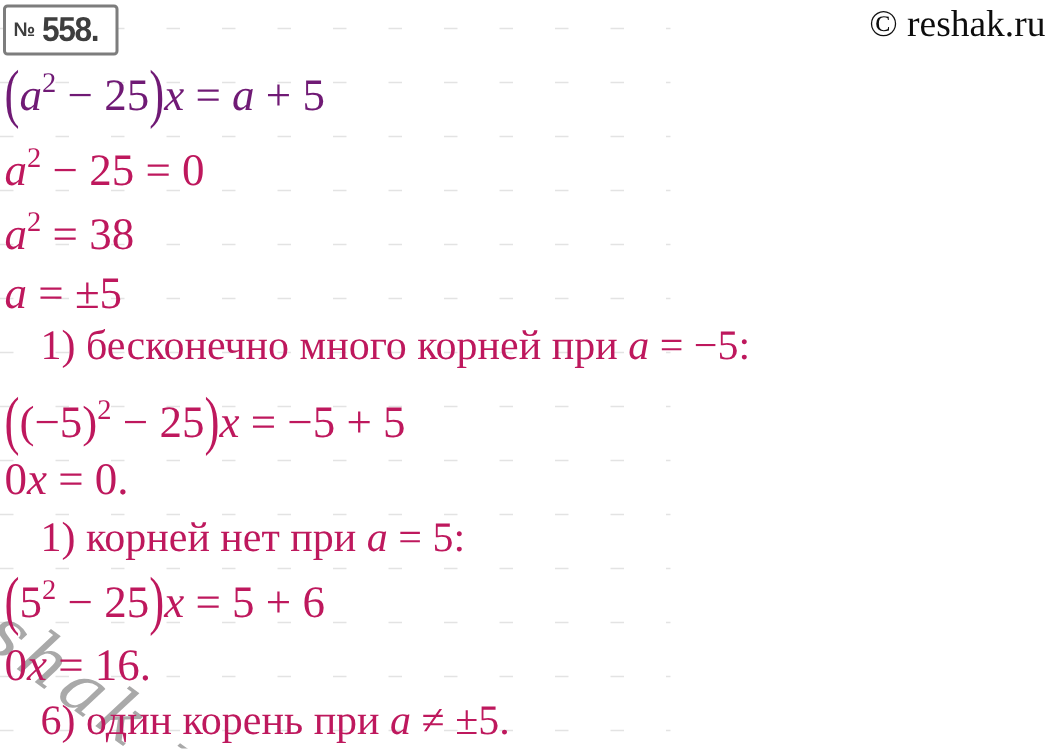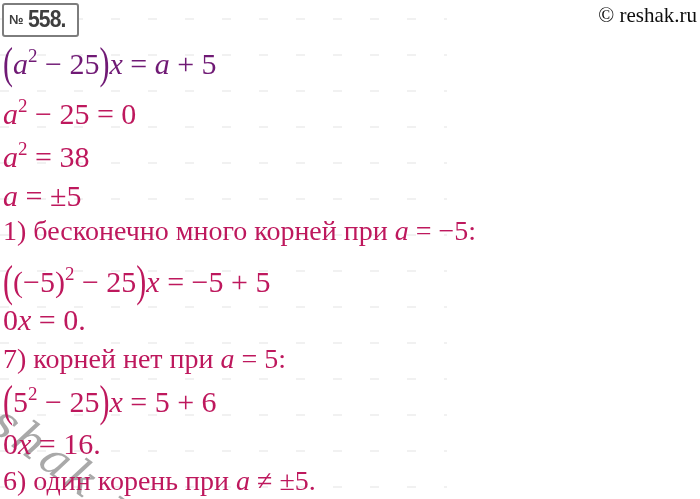--- a/index.html
+++ b/index.html
@@ -46,36 +46,36 @@
     color: #3e3e3e;
   }
   .numbox .no-sign { font-size: 13px; font-weight: 600; }
   .numbox .no-value { font-size: 23px; font-weight: 600; letter-spacing: -1px; transform: scaleX(0.92); transform-origin: left center; }
 
   
   .copyright {
     position: absolute;
     right: 3px; top: 3px;
     z-index: 2;
-    font-size: 21px;
+    font-size: 25px;
     color: #0d0d0d;
     white-space: nowrap;
   }
 
   
   .line {
     position: absolute;
     left: 3px;
     z-index: 2;
     font-size: 30px;
     color: #be185d;
     white-space: nowrap;
     line-height: 1.1;
   }
-  .line.text-line { font-size: 28px; }
+  .line.text-line { font-size: 28px; margin-left: 24px; }
   .line.muted { color: #701a75; }
   .line .v { font-style: italic; }
   .line .n { font-style: normal; }
   .line .s { font-size: 19px; position: relative; top: -12px; font-style: normal; }
   .line .p { display: inline-block; transform: scaleY(1.45); transform-origin: center 56%; font-style: normal; }
 </style>
 </head>
 <body>
 
 <svg class="grid-svg" width="700" height="499">
@@ -106,16 +106,16 @@
 
 <div class="copyright">© reshak.ru</div>
 
 <div class="line muted" style="top:47px"><span class="p">(</span><span class="v">a</span><span class="s">2</span><span class="n"> − 25</span><span class="p">)</span><span class="v">x</span><span class="n"> = </span><span class="v">a</span><span class="n"> + 5</span></div>
 <div class="line" style="top:97px"><span class="v">a</span><span class="s">2</span><span class="n"> − 25 = 0</span></div>
 <div class="line" style="top:140px"><span class="v">a</span><span class="s">2</span><span class="n"> = 38</span></div>
 <div class="line" style="top:179px"><span class="v">a</span><span class="n"> = ±5</span></div>
 <div class="line text-line" style="top:216px"><span class="n">1) бесконечно много корней при </span><span class="v">a</span><span class="n"> = −5:</span></div>
 <div class="line" style="top:265px"><span class="p">(</span><span class="n">(−5)</span><span class="s">2</span><span class="n"> − 25</span><span class="p">)</span><span class="v">x</span><span class="n"> = −5 + 5</span></div>
 <div class="line" style="top:303px"><span class="n">0</span><span class="v">x</span><span class="n"> = 0.</span></div>
-<div class="line text-line" style="top:344px"><span class="n">7) корней нет при </span><span class="v">a</span><span class="n"> = 5:</span></div>
+<div class="line text-line" style="top:344px"><span class="n">1) корней нет при </span><span class="v">a</span><span class="n"> = 5:</span></div>
 <div class="line" style="top:385px"><span class="p">(</span><span class="n">5</span><span class="s">2</span><span class="n"> − 25</span><span class="p">)</span><span class="v">x</span><span class="n"> = 5 + 6</span></div>
 <div class="line" style="top:427px"><span class="n">0</span><span class="v">x</span><span class="n"> = 16.</span></div>
 <div class="line text-line" style="top:466px"><span class="n">6) один корень при </span><span class="v">a</span><span class="n"> ≠ ±5.</span></div>
 
 </body></html>

